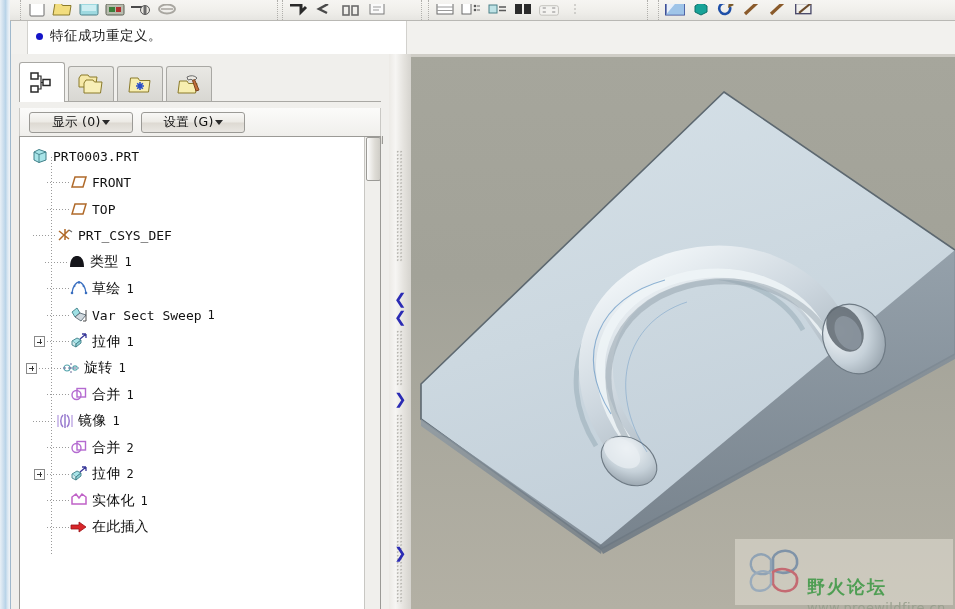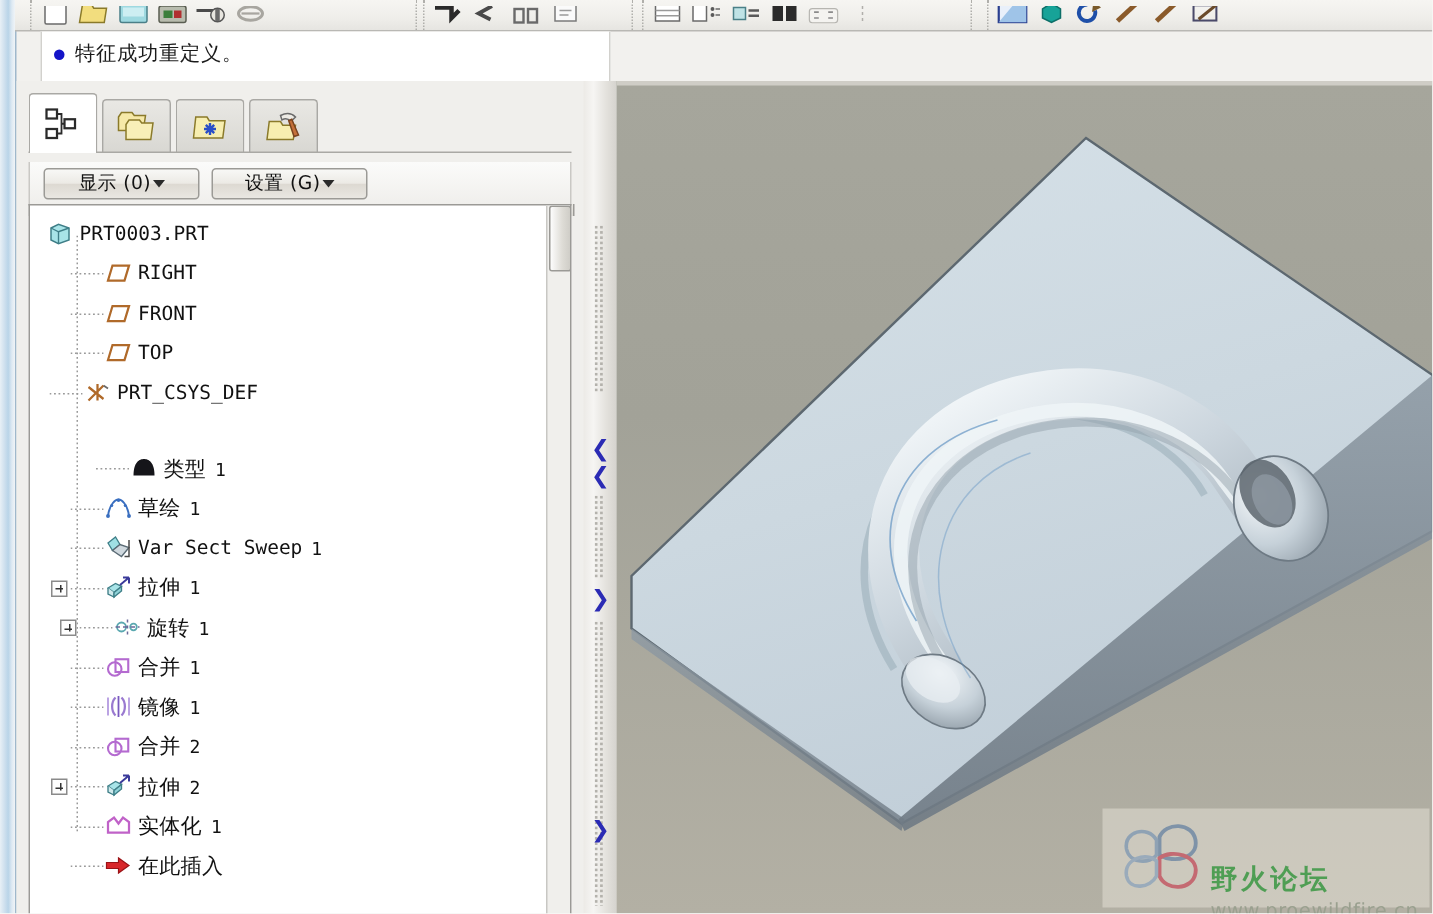--- a/index.html
+++ b/index.html
@@ -333,30 +333,20 @@
             <span class="node-label mono">PRT0003.PRT</span>
           </div>
           <div class="node" style="padding-left: 14px;">
             <div class="expander-pad"></div>
             <div class="dots"></div>
             <div class="ico">
               <svg width="18" height="17" viewBox="0 0 18 17">
                 <path d="M5 3 H16 L13 13 H2 Z" fill="none" stroke="#b06a2a" stroke-width="1.5"></path>
               </svg>
             </div>
-            <span class="node-label mono">RIGHT</span>
-          </div>
-          <div class="node" style="padding-left: 14px;">
-            <div class="expander-pad"></div>
-            <div class="dots"></div>
-            <div class="ico">
-              <svg width="18" height="17" viewBox="0 0 18 17">
-                <path d="M5 3 H16 L13 13 H2 Z" fill="none" stroke="#b06a2a" stroke-width="1.5"></path>
-              </svg>
-            </div>
             <span class="node-label mono">FRONT</span>
           </div>
           <div class="node" style="padding-left: 14px;">
             <div class="expander-pad"></div>
             <div class="dots"></div>
             <div class="ico">
               <svg width="18" height="17" viewBox="0 0 18 17">
                 <path d="M5 3 H16 L13 13 H2 Z" fill="none" stroke="#b06a2a" stroke-width="1.5"></path>
               </svg>
             </div>
@@ -366,21 +356,21 @@
             <div class="expander-pad"></div>
             <div class="dots"></div>
             <div class="ico">
               <svg width="18" height="17" viewBox="0 0 18 17">
                 <path d="M3 13 L13 3 M3 4 L13 12 M9 2 V13" stroke="#b06a2a" stroke-width="1.5" fill="none"></path>
                 <path d="M13 3 L16 5" stroke="#6a6a6a" stroke-width="1.2"></path>
               </svg>
             </div>
             <span class="node-label mono">PRT_CSYS_DEF</span>
           </div>
-          <div class="node" style="padding-left: 31px; margin-top: 24px;">
+          <div class="node" style="padding-left: 12px;">
             <div class="expander-pad"></div>
             <div class="dots"></div>
             <div class="ico">
               <svg width="18" height="17" viewBox="0 0 18 17">
                 <path d="M2 13 C2 4 6 2 9 2 C12 2 16 4 16 13 Z" fill="#15151a"></path>
               </svg>
             </div>
             <span class="node-label">类型</span>
             <span class="node-num">1</span>
           </div>
@@ -420,21 +410,21 @@
               <svg width="18" height="17" viewBox="0 0 18 17">
                 <path d="M2 8 L7 5 L11 7 L6 11 Z" fill="#a8e4e8" stroke="#3f7f88" stroke-width="0.9"></path>
                 <path d="M2 8 V12 L6 14 V11" fill="#cfe9ec" stroke="#3f7f88" stroke-width="0.9"></path>
                 <path d="M6 11 L11 7 V10 L6 14 Z" fill="#8fd2d8" stroke="#3f7f88" stroke-width="0.9"></path>
                 <path d="M10 6 L16 1 M16 1 H12 M16 1 V5" stroke="#3a3a9a" stroke-width="1.3" fill="none"></path>
               </svg>
             </div>
             <span class="node-label">拉伸</span>
             <span class="node-num">1</span>
           </div>
-          <div class="node" style="padding-left: 20px;">
+          <div class="node" style="padding-left: 6px;">
             <div class="expander"></div>
             <div class="dots"></div>
             <div class="ico">
               <svg width="18" height="17" viewBox="0 0 18 17">
                 <circle cx="5" cy="8" r="3" fill="none" stroke="#5aa8b0" stroke-width="1.2"></circle>
                 <circle cx="13" cy="8" r="2.2" fill="none" stroke="#5aa8b0" stroke-width="1.2"></circle>
                 <path d="M1 8 H17" stroke="#6a6a9a" stroke-width="1" stroke-dasharray="3 2"></path>
                 <path d="M9 3 V13" stroke="#6a6a9a" stroke-width="1" stroke-dasharray="2 2"></path>
               </svg>
             </div>
@@ -446,21 +436,21 @@
             <div class="dots"></div>
             <div class="ico">
               <svg width="18" height="17" viewBox="0 0 18 17">
                 <circle cx="6.5" cy="9" r="4.5" fill="none" stroke="#b46ad0" stroke-width="1.4"></circle>
                 <rect x="7" y="2.5" width="8.5" height="8.5" fill="none" stroke="#b46ad0" stroke-width="1.4"></rect>
               </svg>
             </div>
             <span class="node-label">合并</span>
             <span class="node-num">1</span>
           </div>
-          <div class="node" style="padding-left: 14px;">
+          <div class="node" style="">
             <div class="expander-pad"></div>
             <div class="dots"></div>
             <div class="ico">
               <svg width="18" height="17" viewBox="0 0 18 17">
                 <path d="M7 2 C4 5 4 11 7 14" fill="none" stroke="#9a7ad0" stroke-width="1.5"></path>
                 <path d="M11 2 C14 5 14 11 11 14" fill="none" stroke="#9a7ad0" stroke-width="1.5"></path>
                 <path d="M9 1 V15" stroke="#7a5ac0" stroke-width="1.2"></path>
                 <path d="M2 2 V14 M16 2 V14" stroke="#b49ae0" stroke-width="1.2"></path>
               </svg>
             </div>

